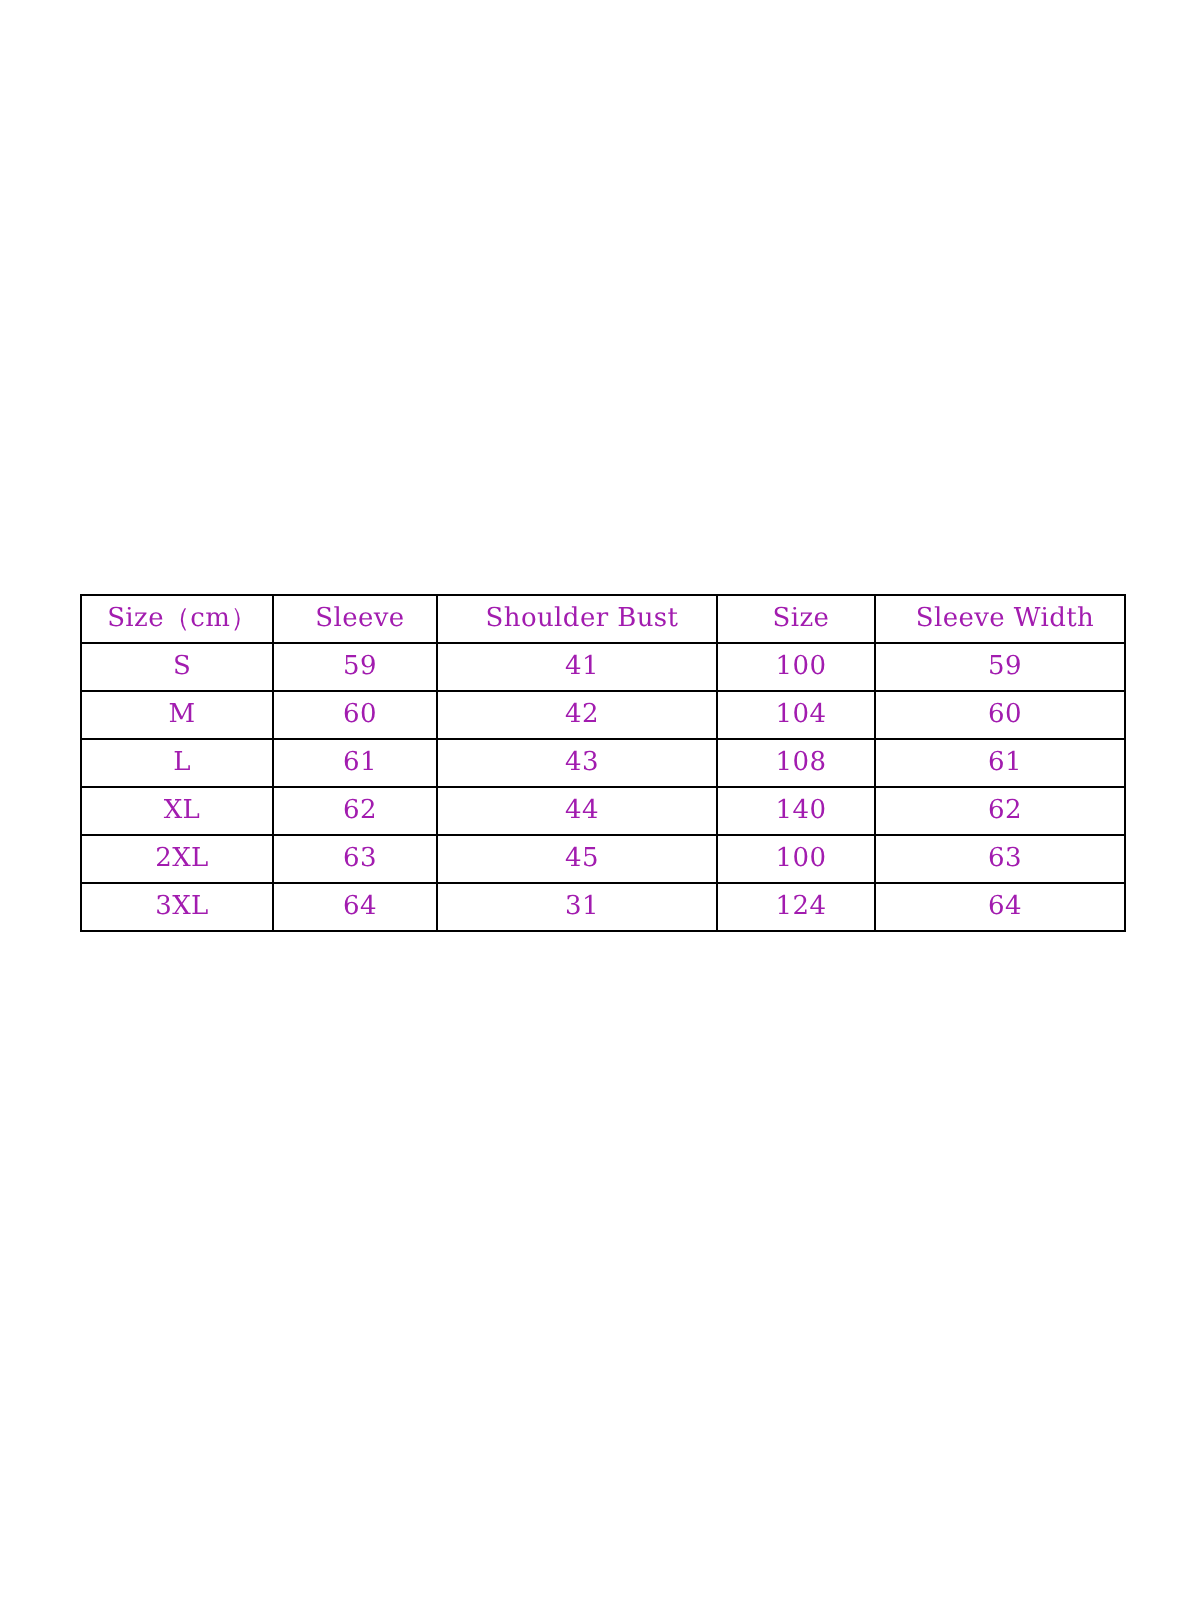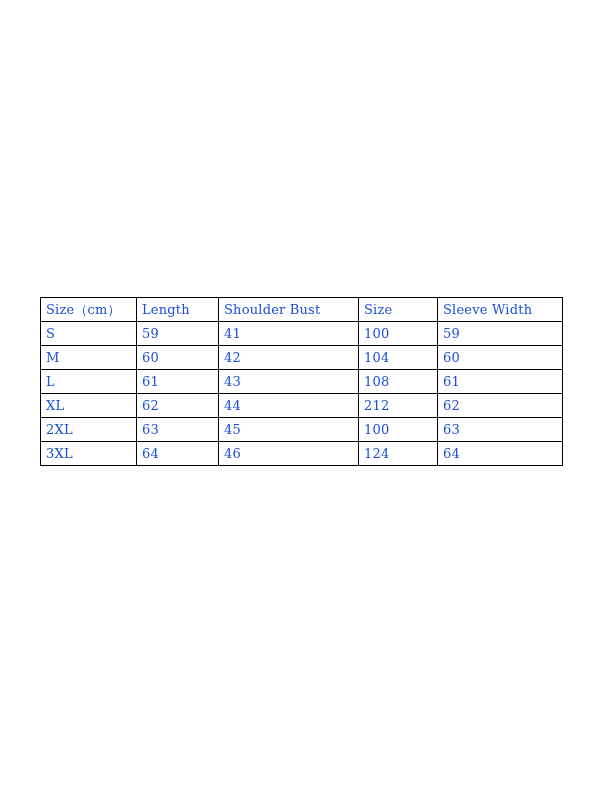--- a/index.html
+++ b/index.html
@@ -42,27 +42,27 @@
   table.size-table col.c-shoulder { width: 140px; }
   table.size-table col.c-bust   { width: 79px;  }
   table.size-table col.c-sleeve { width: 125px; }
 
   table.size-table th,
   table.size-table td {
     border: 1px solid #000000;
     height: 23px;
     padding: 0 0 0 5px;
     margin: 12px;
-    text-align: left;
+    text-align: center;
     vertical-align: middle;
     font-family: "DejaVu Serif", serif;
     font-size: 13px;
     font-weight: normal;
     line-height: 23px;
-    color: #1d4ed8;
+    color: #a21caf;
     white-space: nowrap;
     letter-spacing: 0.2px;
     overflow: hidden;
   }
 
   table.size-table thead th {
     font-weight: normal;
   }
 </style>
 </head>
@@ -75,21 +75,21 @@
       <colgroup>
         <col class="c-size">
         <col class="c-length">
         <col class="c-shoulder">
         <col class="c-bust">
         <col class="c-sleeve">
       </colgroup>
       <thead>
         <tr>
           <th>Size（cm）</th>
-          <th>Length</th>
+          <th>Sleeve</th>
           <th>Shoulder Bust</th>
           <th>Size</th>
           <th>Sleeve Width</th>
         </tr>
       </thead>
       <tbody>
         <tr>
           <td>S</td>
           <td>59</td>
           <td>41</td>
@@ -107,34 +107,34 @@
           <td>L</td>
           <td>61</td>
           <td>43</td>
           <td>108</td>
           <td>61</td>
         </tr>
         <tr>
           <td>XL</td>
           <td>62</td>
           <td>44</td>
-          <td>212</td>
+          <td>140</td>
           <td>62</td>
         </tr>
         <tr>
           <td>2XL</td>
           <td>63</td>
           <td>45</td>
           <td>100</td>
           <td>63</td>
         </tr>
         <tr>
           <td>3XL</td>
           <td>64</td>
-          <td>46</td>
+          <td>31</td>
           <td>124</td>
           <td>64</td>
         </tr>
       </tbody>
     </table>
   </div>
 
 </div>
 
 </body></html>

